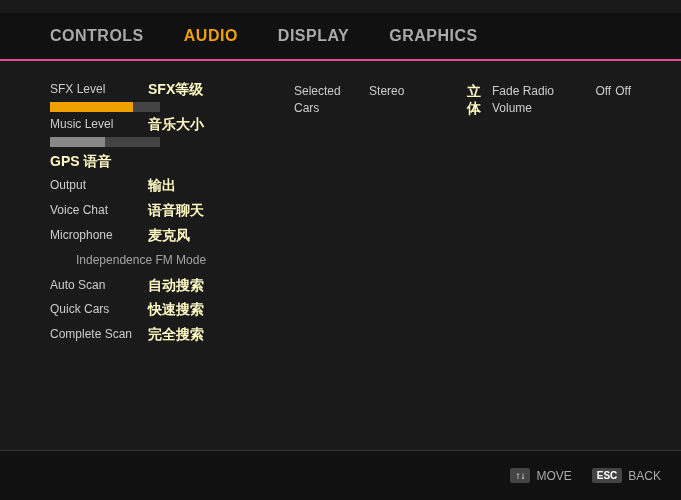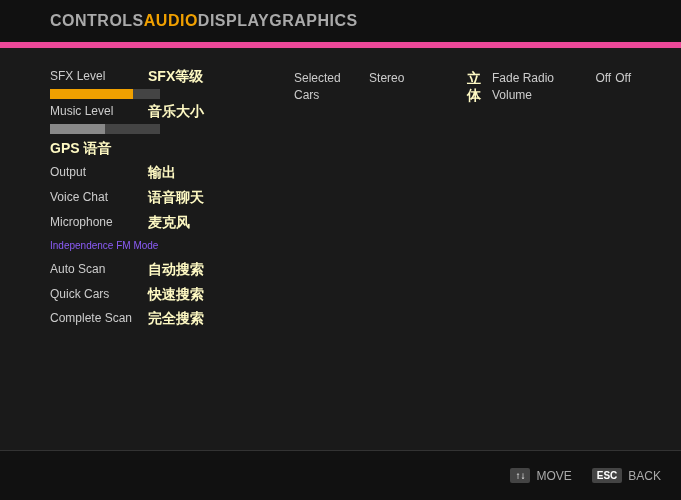--- a/index.html
+++ b/index.html
@@ -12,21 +12,23 @@
       position: relative;
     }
 
     
     .nav-bar {
       display: flex;
       align-items: center;
       background: #111;
       padding: 0 50px;
       height: 48px;
-      border-bottom: 6px solid #ec4899;
+      gap: 40px;
+      border-bottom: 2px solid #ec4899;
+      margin-top: 13px;
     }
     .nav-item {
       color: #aaa;
       font-size: 16px;
       font-weight: bold;
       cursor: pointer;
       text-transform: uppercase;
       letter-spacing: 0.5px;
     }
     .nav-item.active {
@@ -207,21 +209,21 @@
       <span class="setting-label">Voice Chat</span>
       <span class="setting-label-cn">语音聊天</span>
     </div>
 
     <div class="setting-row">
       <span class="setting-label">Microphone</span>
       <span class="setting-label-cn">麦克风</span>
     </div>
 
     <div class="setting-row">
-      <span class="setting-label" style="color:#8b5cf6; font-size:10px;">Independence FM Mode</span>
+      <span class="setting-label" style="color:#a3a3a3; font-size:12px;margin-left:26px;">Independence FM Mode</span>
     </div>
 
     <div class="setting-row">
       <span class="setting-label">Auto Scan</span>
       <span class="setting-label-cn">自动搜索</span>
     </div>
 
     <div class="setting-row">
       <span class="setting-label">Quick Cars</span>
       <span class="setting-label-cn">快速搜索</span>

